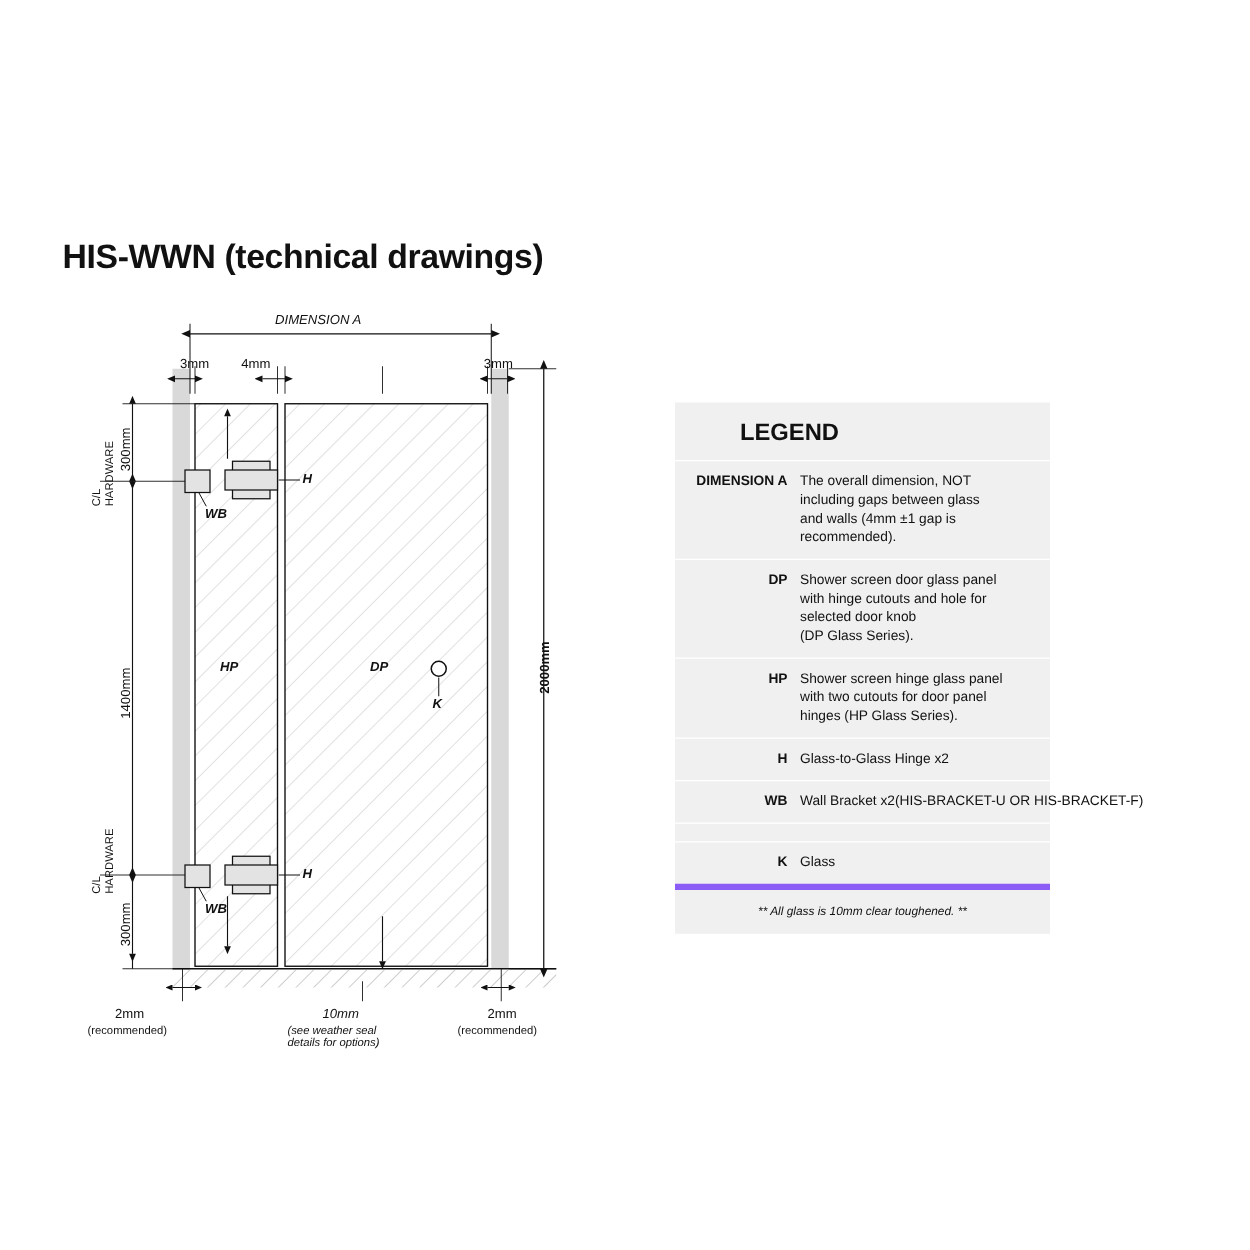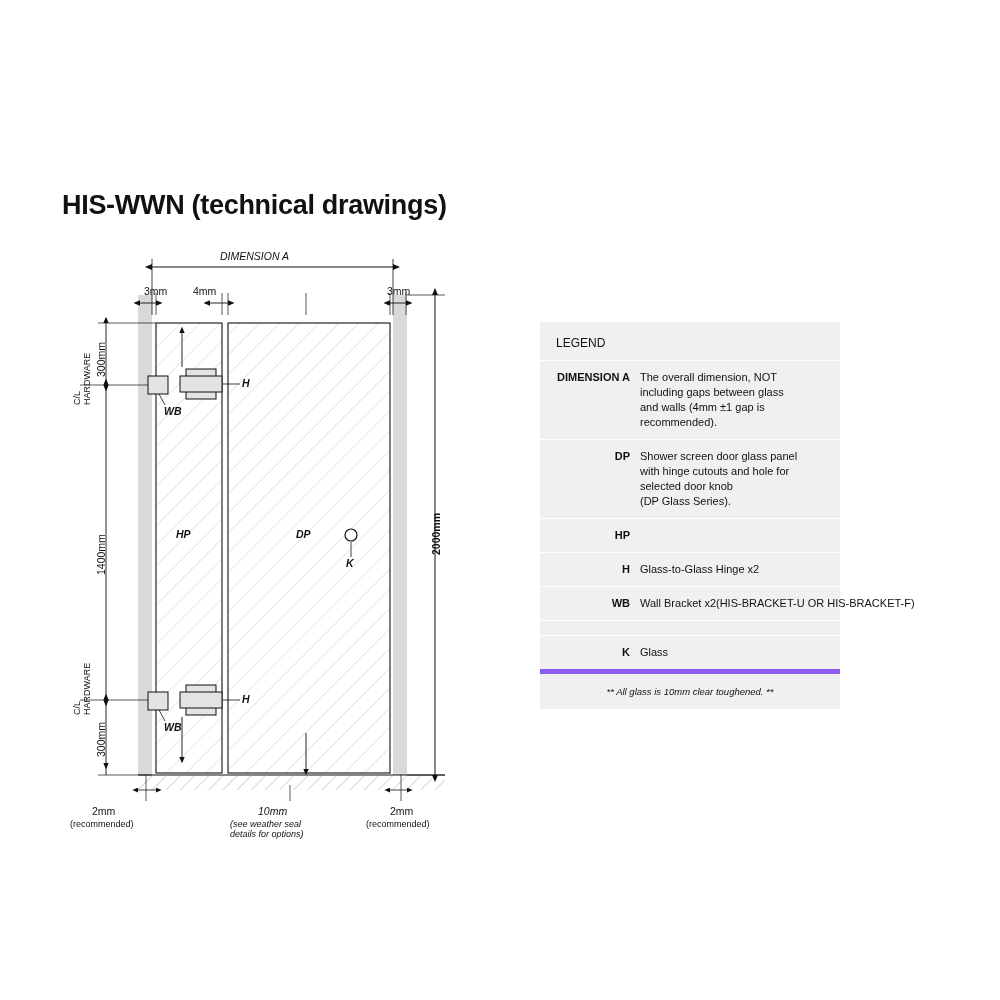--- a/index.html
+++ b/index.html
@@ -10,21 +10,21 @@
   body {
     width: 1000px;
     height: 1000px;
     position: relative;
     font-family: "Liberation Sans", sans-serif;
     color: #111111;
     overflow: hidden;
   }
   .page-title {
     position: absolute;
-    left: 62px;
+    left: 50px;
     top: 190px;
     font-size: 27px;
     font-weight: bold;
     letter-spacing: -0.3px;
     color: #111;
   }
 
   
   #drawing {
     position: absolute;
@@ -50,23 +50,24 @@
   
   #legend {
     position: absolute;
     left: 540px;
     top: 322px;
     width: 300px;
     background: #f0f0f0;
     padding: 0;
   }
   #legend .legend-title {
-    font-size: 12px;
-    font-weight: normal;
+    font-size: 19px;
+    font-weight: bold;
     padding: 14px 16px 10px 16px;
+    margin-left: 36px;
   }
   .legend-row {
     display: flex;
     border-top: 1px solid #ffffff;
     padding: 9px 10px 9px 8px;
     align-items: flex-start;
   }
   .legend-row .key {
     width: 92px;
     flex: 0 0 92px;
@@ -227,20 +228,23 @@
   </div>
   <div class="legend-row">
     <div class="key">DP</div>
     <div class="desc">Shower screen door glass panel
 with hinge cutouts and hole for
 selected door knob
 (DP Glass Series).</div>
   </div>
   <div class="legend-row">
     <div class="key">HP</div>
+    <div class="desc">Shower screen hinge glass panel
+with two cutouts for door panel
+hinges (HP Glass Series).</div>
   </div>
   <div class="legend-row">
     <div class="key">H</div>
     <div class="desc">Glass-to-Glass Hinge x2</div>
   </div>
   <div class="legend-row wide">
     <div class="key">WB</div>
     <div class="desc">Wall Bracket x2(HIS-BRACKET-U OR HIS-BRACKET-F)</div>
   </div>
   <div class="spacer-row"></div>

